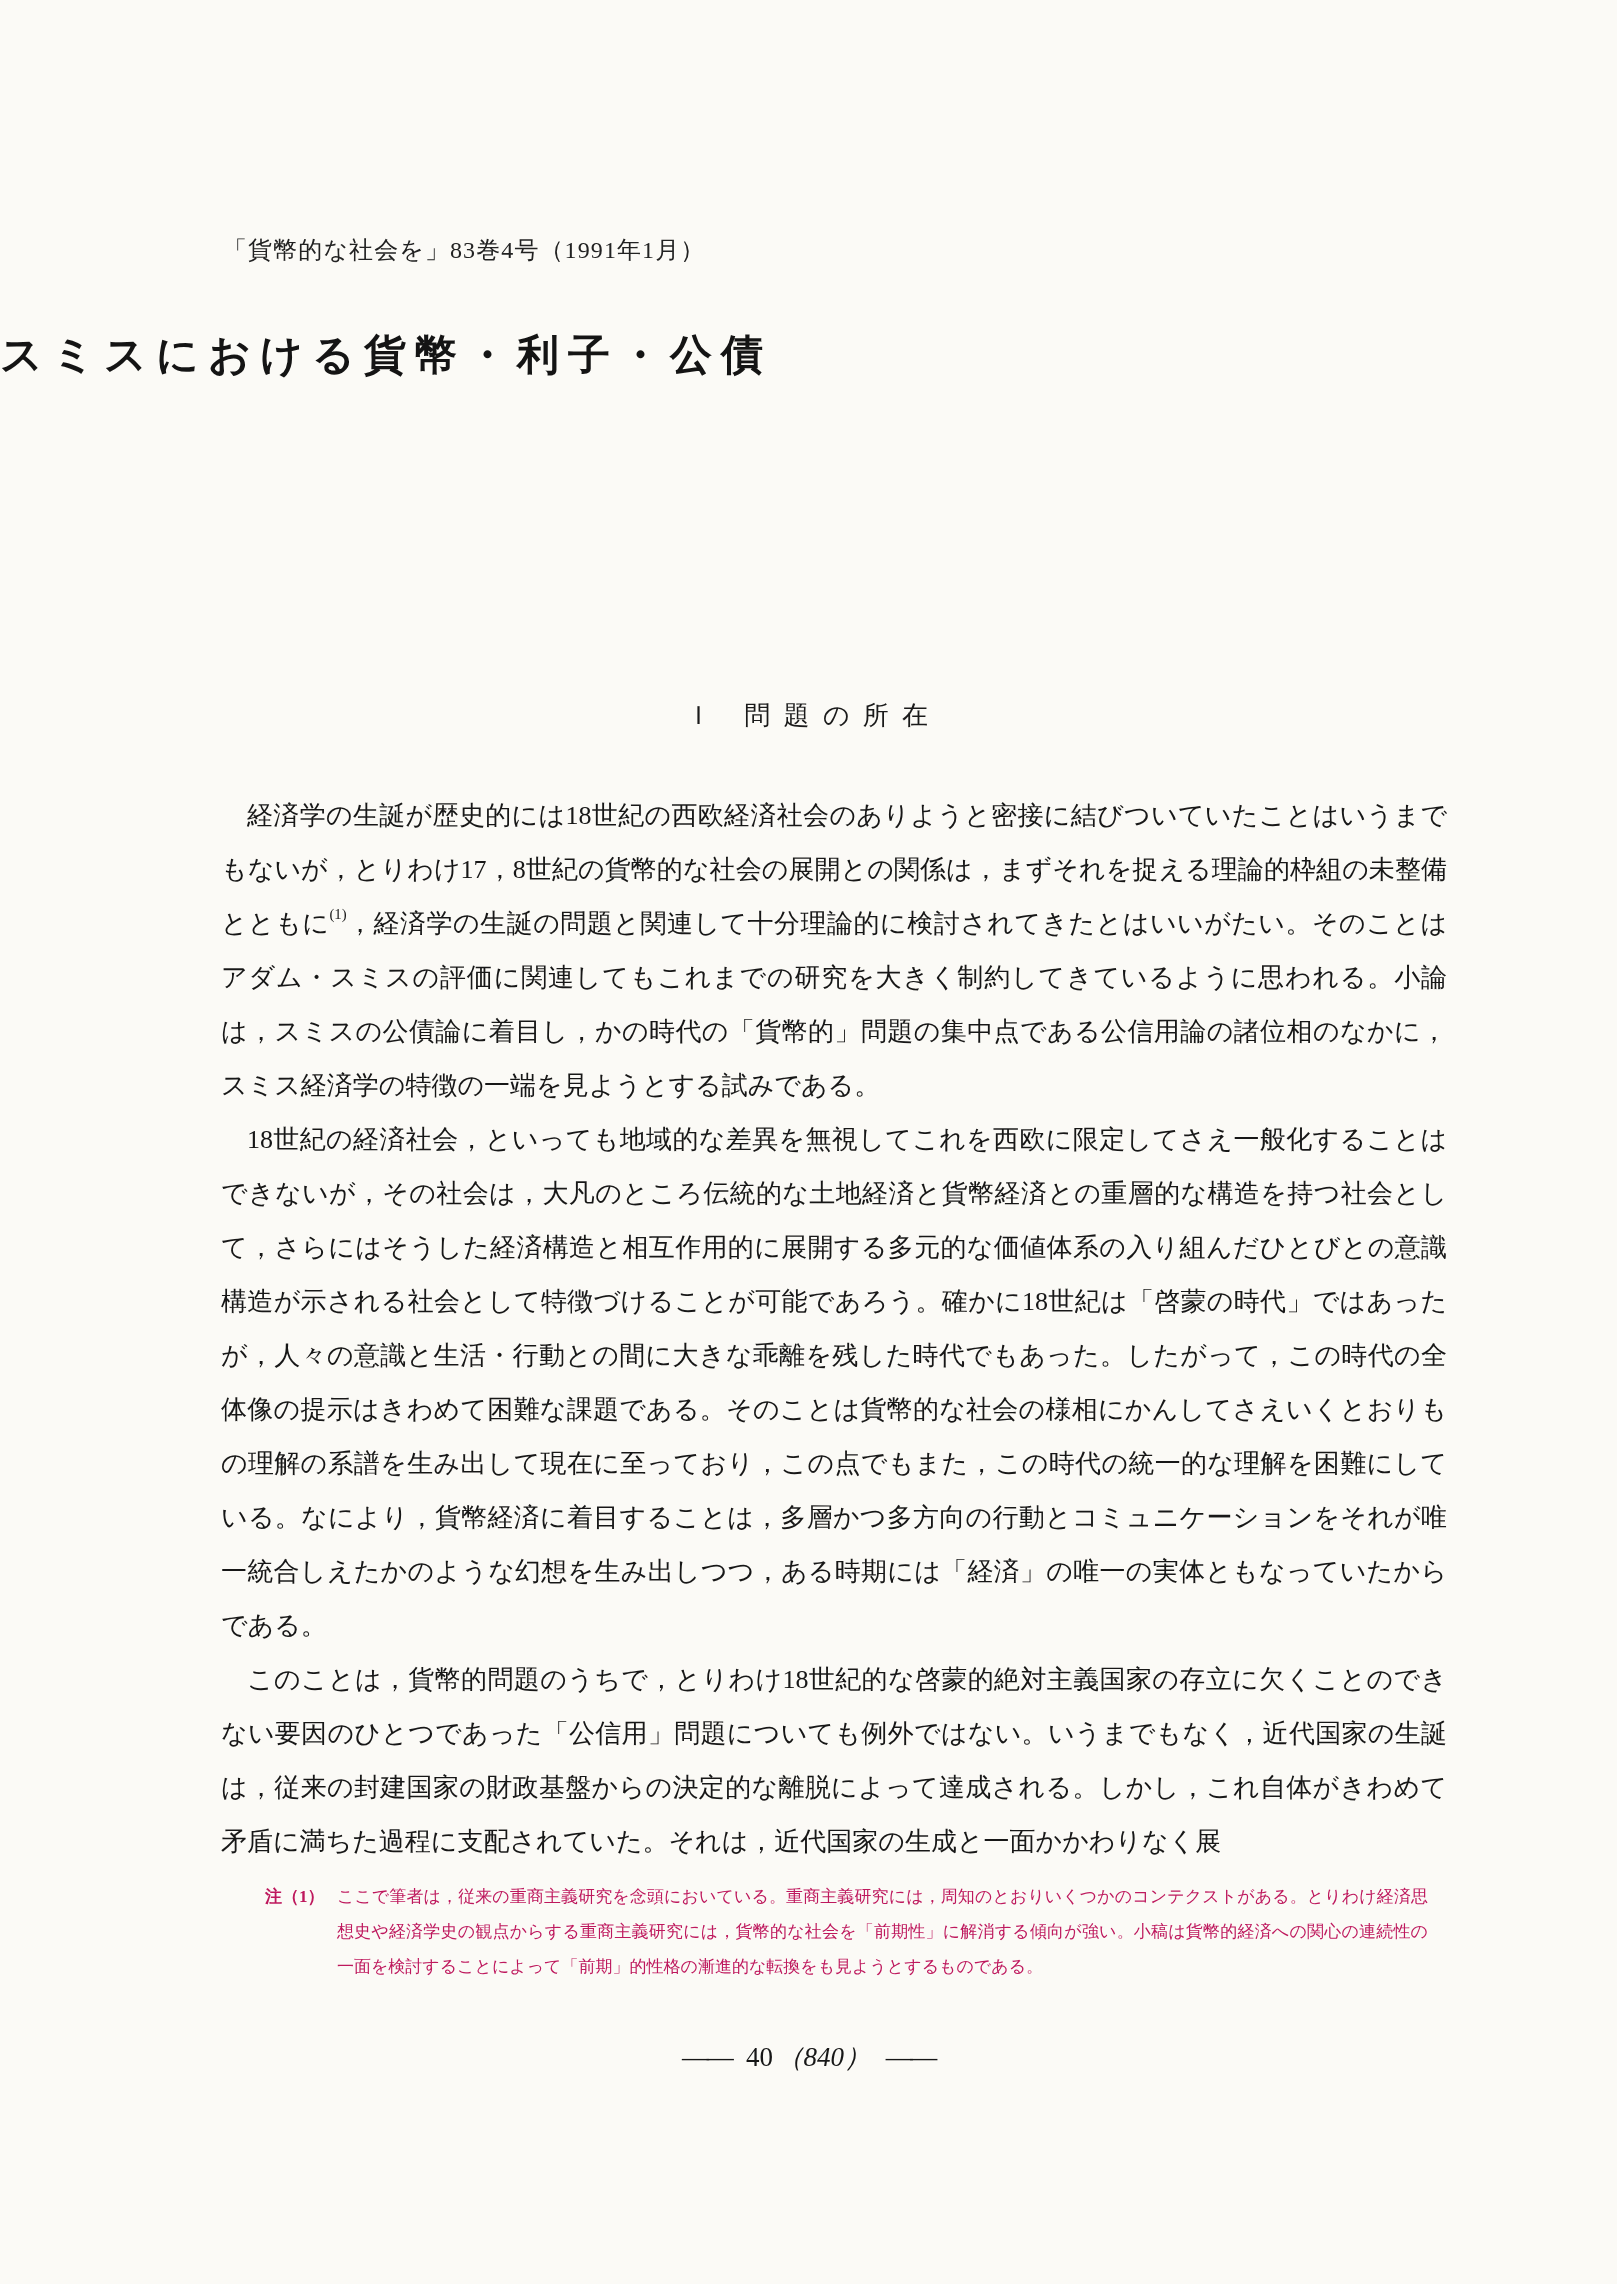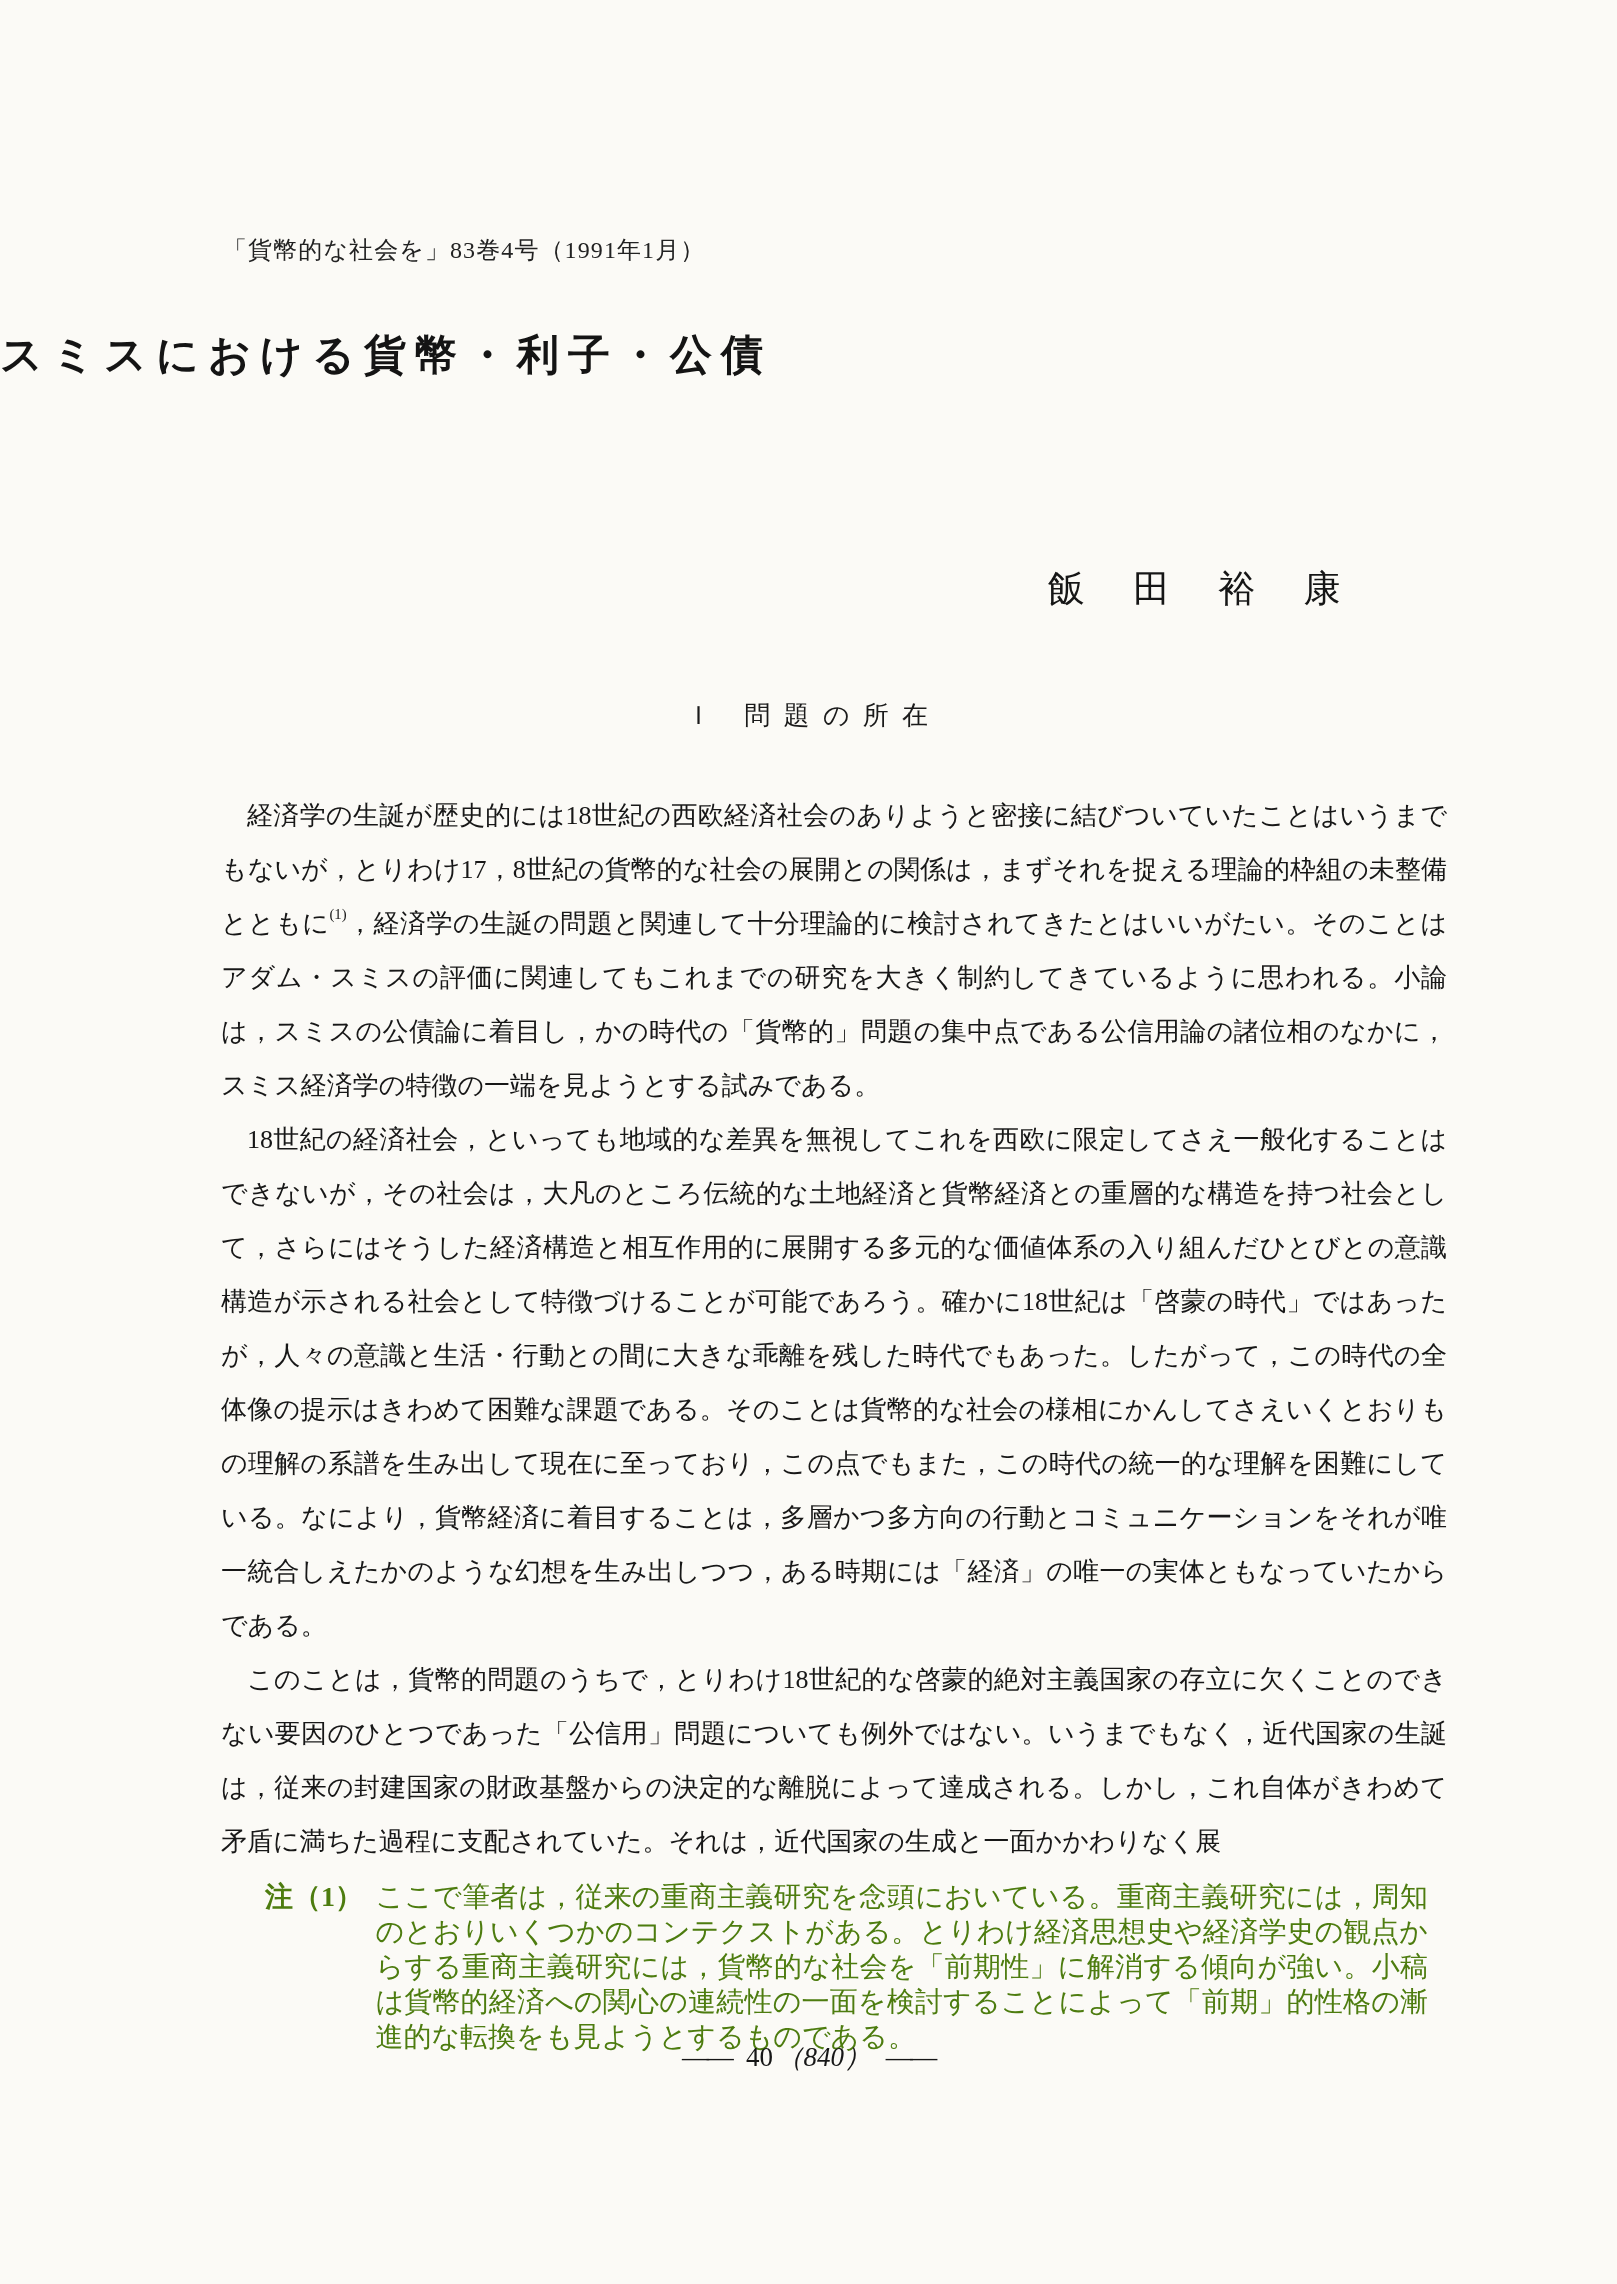--- a/index.html
+++ b/index.html
@@ -90,24 +90,24 @@
     position: relative;
     top: -3.4px;
   }
   .footnote {
     position: absolute;
     top: 1879px;
     left: 265px;
     width: 1163px;
     display: flex;
     align-items: flex-start;
-    font-size: 28px;
+    font-size: 17px;
     line-height: 35px;
     text-align: justify;
-    color: #4d7c0f;
+    color: #be185d;
   }
   .fn-label {
     flex: 0 0 auto;
     font-weight: bold;
     margin-right: 12.4px;
     white-space: nowrap;
   }
   .fn-text {
     flex: 1 1 auto;
   }
@@ -134,21 +134,20 @@
 </head>
 <body>
 
 <div class="page">
 
   <div class="journal-line">「貨幣的な社会を」83巻4号（1991年1月）</div>
 
   <h1 class="title">スミスにおける貨幣・利子・公債</h1>
 
 
-  <div class="author">飯　田　裕　康</div>
 
   <h2 class="section-heading">Ｉ　問 題 の 所 在</h2>
 
   <div class="body-text">
     <p class="para"><span>経済学の生誕が歴史的には18世紀の西欧経済社会のありようと密接に結びついていたことはいうまでもないが，とりわけ17，8世紀の貨幣的な社会の展開との関係は，まずそれを捉える理論的枠組の未整備とともに</span><sup class="fn-ref">(1)</sup><span>，経済学の生誕の問題と関連して十分理論的に検討されてきたとはいいがたい。そのことはアダム・スミスの評価に関連してもこれまでの研究を大きく制約してきているように思われる。小論は，スミスの公債論に着目し，かの時代の「貨幣的」問題の集中点である公信用論の諸位相のなかに，スミス経済学の特徴の一端を見ようとする試みである。</span></p>
 
     <p class="para">18世紀の経済社会，といっても地域的な差異を無視してこれを西欧に限定してさえ一般化することはできないが，その社会は，大凡のところ伝統的な土地経済と貨幣経済との重層的な構造を持つ社会として，さらにはそうした経済構造と相互作用的に展開する多元的な価値体系の入り組んだひとびとの意識構造が示される社会として特徴づけることが可能であろう。確かに18世紀は「啓蒙の時代」ではあったが，人々の意識と生活・行動との間に大きな乖離を残した時代でもあった。したがって，この時代の全体像の提示はきわめて困難な課題である。そのことは貨幣的な社会の様相にかんしてさえいくとおりもの理解の系譜を生み出して現在に至っており，この点でもまた，この時代の統一的な理解を困難にしている。なにより，貨幣経済に着目することは，多層かつ多方向の行動とコミュニケーションをそれが唯一統合しえたかのような幻想を生み出しつつ，ある時期には「経済」の唯一の実体ともなっていたからである。</p>
 
     <p class="para">このことは，貨幣的問題のうちで，とりわけ18世紀的な啓蒙的絶対主義国家の存立に欠くことのできない要因のひとつであった「公信用」問題についても例外ではない。いうまでもなく，近代国家の生誕は，従来の封建国家の財政基盤からの決定的な離脱によって達成される。しかし，これ自体がきわめて矛盾に満ちた過程に支配されていた。それは，近代国家の生成と一面かかわりなく展</p>
   </div>

